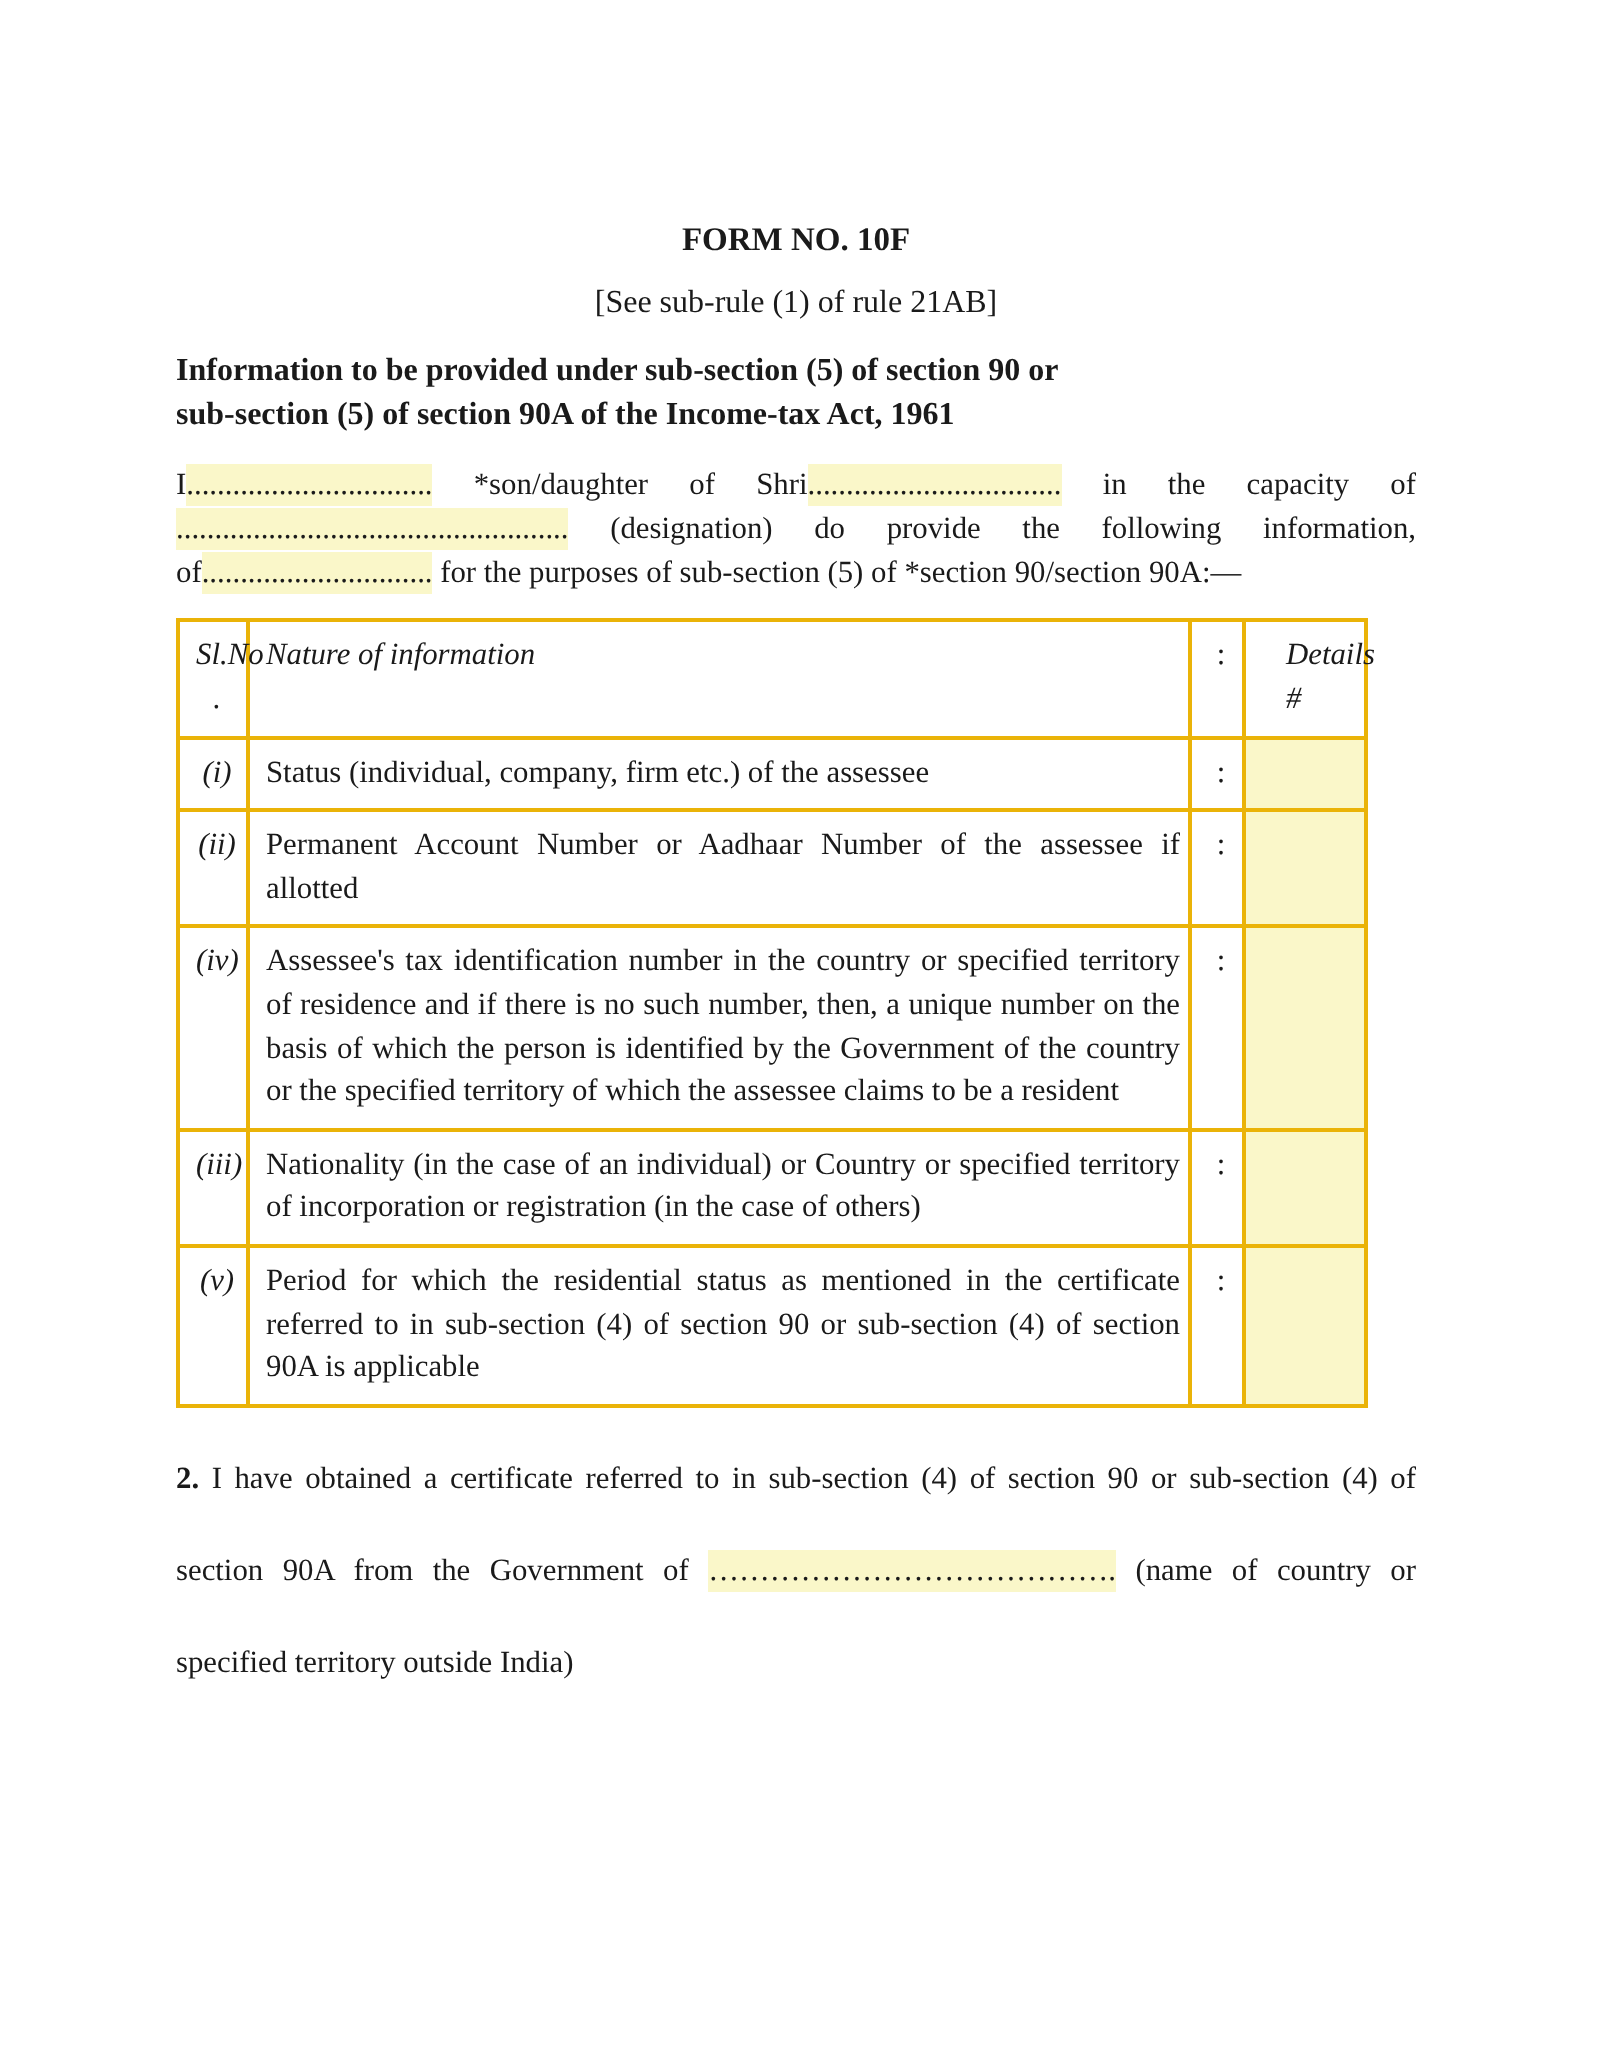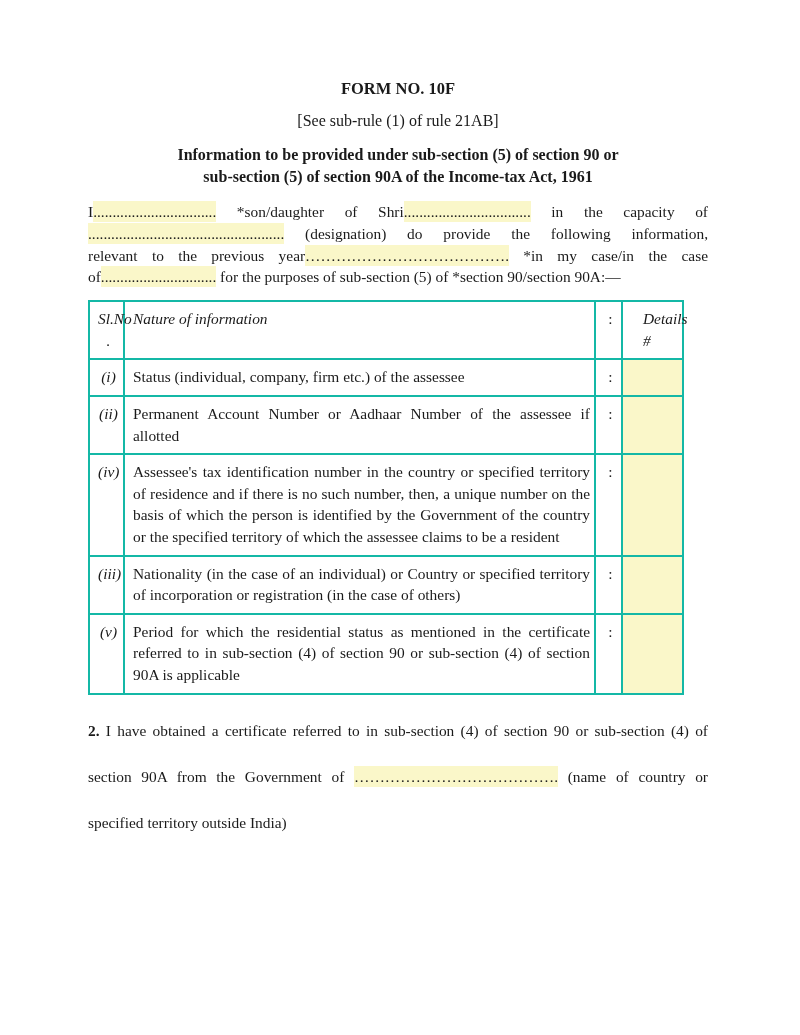--- a/index.html
+++ b/index.html
@@ -1,37 +1,37 @@
 <!DOCTYPE html>
 <html><head>
 <meta charset="utf-8">
 <style>
   html,body{margin:0;padding:0;background:#ffffff;}
   body{width:800px;height:1035px;overflow:hidden;}
   .page{
     position:relative;width:800px;height:1035px;background:#ffffff;
     font-family:"Liberation Serif","DejaVu Serif",serif;color:#1a1a1a;
   }
-  .content{position:absolute;left:88px;top:79px;width:620px;}
+  .content{position:absolute;left:88px;top:110px;width:620px;}
   .form-no{text-align:center;font-weight:bold;font-size:16.5px;line-height:20px;}
   .sub-rule{text-align:center;font-size:16px;line-height:20px;margin-top:12px;}
-  .main-title{text-align:center;font-weight:bold;font-size:16px;line-height:22px;margin-top:13px;}
+  .main-title{font-weight:bold;font-size:16px;line-height:22px;margin-top:13px;}
   .para{font-size:15.4px;margin-top:13px;}
   .para .jline{text-align:justify;text-align-last:justify;line-height:21.8px;}
   .para .lline{text-align:left;line-height:21.8px;}
   .closing{margin-top:17px;}
   .closing .jline,.closing .lline{line-height:21px;margin-top:25px;}
   .hl{background:#faf7c9;padding:2px 0;}
   .bold{font-weight:bold;}
   .ital{font-style:italic;}
   table.info{
     border-collapse:collapse;margin-top:12px;width:594px;table-layout:fixed;
     font-size:15.4px;line-height:21.6px;
   }
-  table.info td{border:2px solid #14b8a6;vertical-align:top;padding:6px 4px 7px 8px;}
+  table.info td{border:2px solid #eab308;vertical-align:top;padding:6px 4px 7px 8px;}
   td.c-no{text-align:center;padding-left:2px;padding-right:2px;}
   td.c-no .rowlabel{font-style:italic;}
   td.c-nature{text-align:justify;border-radius:23px;}
   td.c-colon{text-align:center;padding-left:1px;padding-right:1px;}
   td.c-details{background:#faf7c9;}
   td.c-details.hd{background:#ffffff;font-style:italic;padding-left:20px;}
   .hdr-slno{font-style:italic;text-align:left;padding-left:4px;}
   .hdr-nature{font-style:italic;text-align:center;}
 </style>
 </head>
@@ -43,21 +43,20 @@
     <div class="form-no">FORM NO. 10F</div>
     <div class="sub-rule">[See sub-rule (1) of rule 21AB]</div>
     <div class="main-title">
       <div>Information to be provided under sub-section (5) of section 90 or</div>
       <div>sub-section (5) of section 90A of the Income-tax Act, 1961</div>
     </div>
 
     <div class="para">
       <div class="jline"><span>I</span><span class="hl">................................</span><span> *son/daughter of Shri</span><span class="hl">.................................</span><span> in the capacity of</span></div>
       <div class="jline"><span class="hl">...................................................</span><span> (designation) do provide the following information,</span></div>
-      <div class="jline"><span>relevant to the previous year</span><span class="hl">………………………………….</span><span> *in my case/in the case</span></div>
       <div class="lline"><span>of</span><span class="hl">..............................</span><span> for the purposes of sub-section (5) of *section 90/section 90A:—</span></div>
     </div>
 
     <table class="info">
       <colgroup>
         <col style="width:35px">
           <col style="width:471px">
           <col style="width:27px">
           <col style="width:61px">
       </colgroup>

